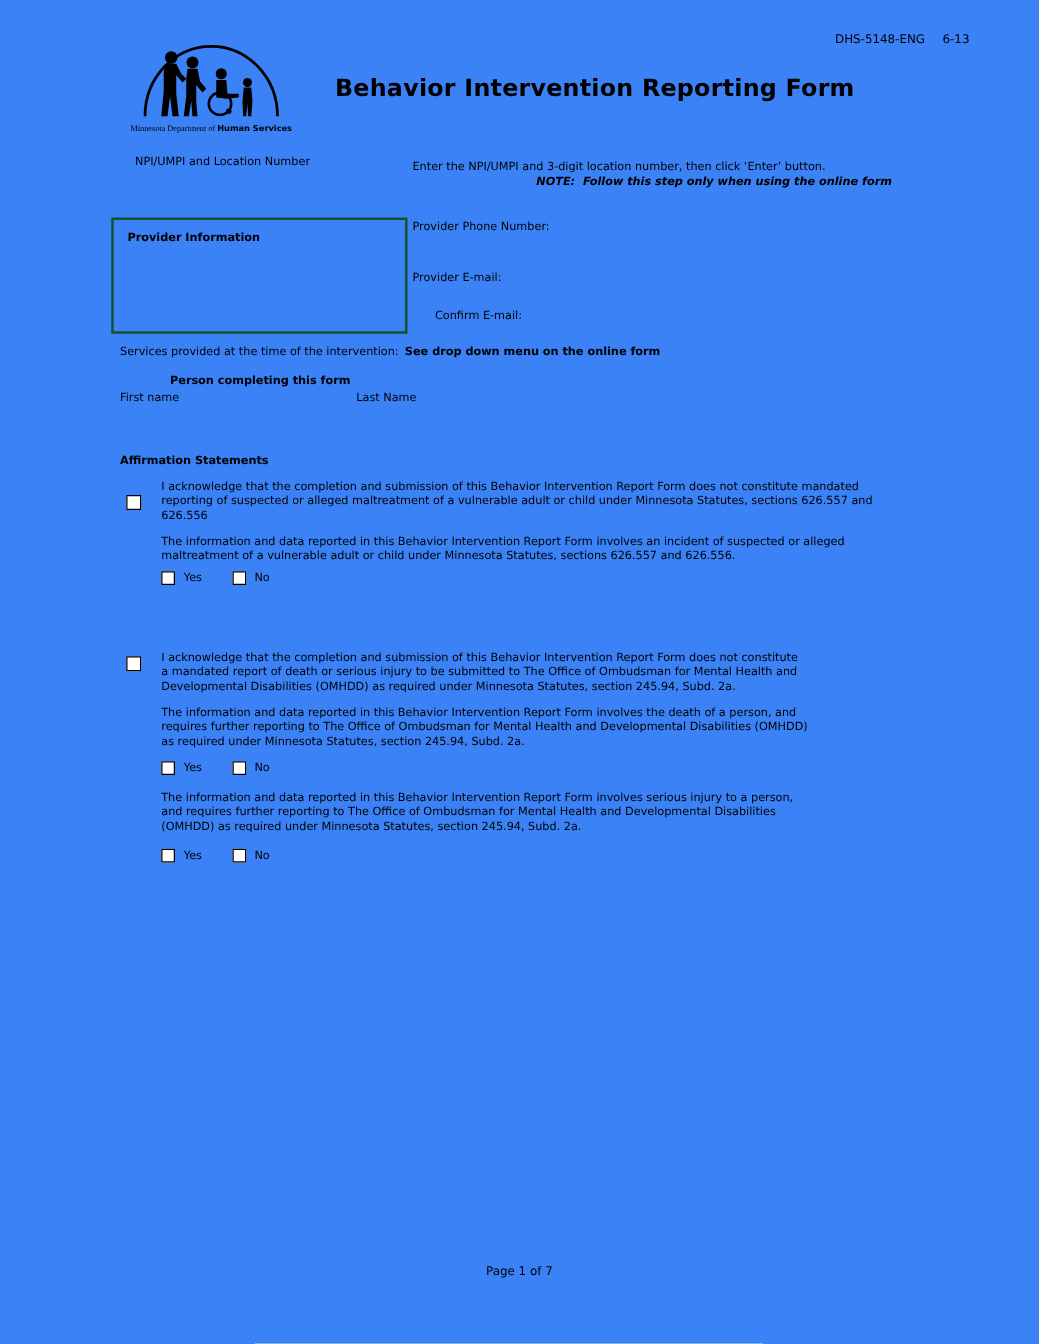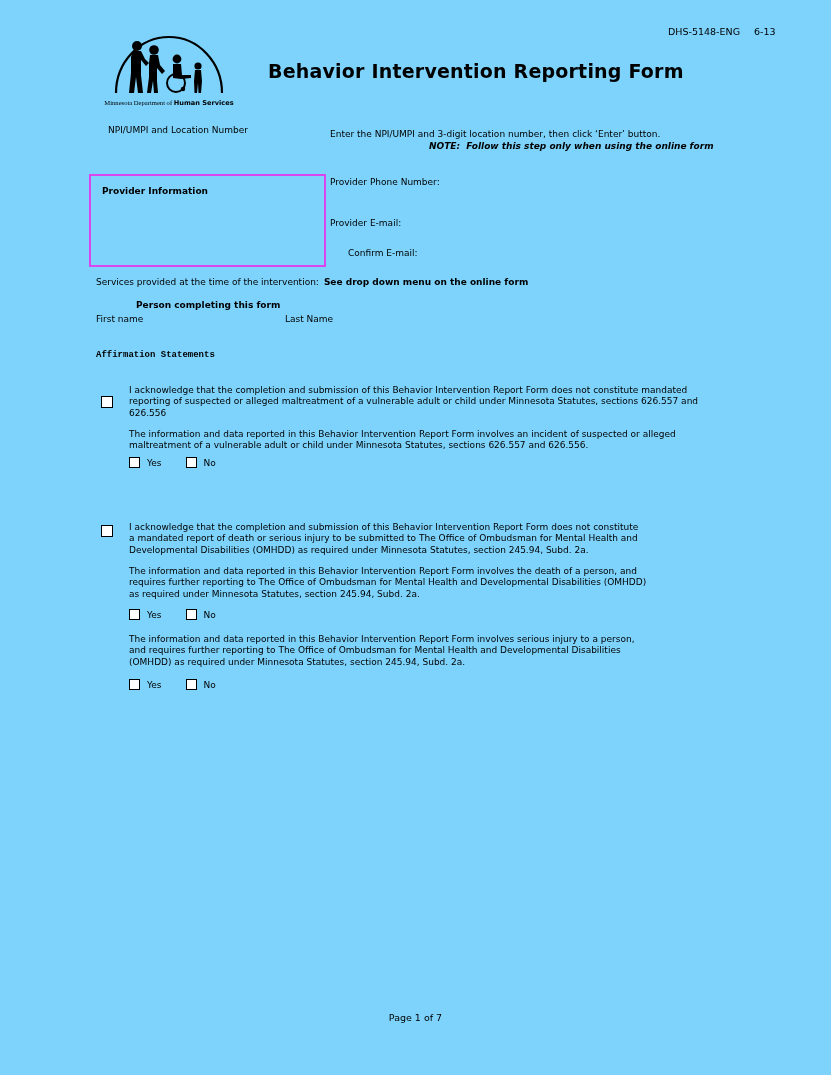--- a/index.html
+++ b/index.html
@@ -1,38 +1,38 @@
 <!DOCTYPE html>
 <html><head>
 <meta charset="utf-8">
 <style>
   html,body{margin:0;padding:0;background:#fff;}
   .page{
     position:relative;
     width:831px;height:1075px;
-    background:#7dd3fc;
+    background:#3b82f6;
     font-family:"DejaVu Sans","Liberation Sans",sans-serif;
     color:#000;
     overflow:hidden;
   }
   .abs{position:absolute;}
   .t9{font-size:9px;line-height:11.4px;}
   .bold{font-weight:bold;}
   .para{white-space:pre-line;width:680px;}
   .prewrap{white-space:pre;}
   
   .doc-header{left:668px;top:26px;display:flex;gap:14px;font-size:9.5px;}
   .form-title{left:268px;top:60px;font-size:19px;font-weight:bold;letter-spacing:0.2px;}
   
   .logo{left:96px;top:33px;width:146px;text-align:center;}
   .logo-caption{font-size:6.6px;line-height:8px;white-space:nowrap;}
   .logo-caption .serif{font-family:"Liberation Serif","DejaVu Serif",serif;}
   .logo-caption .hs{font-weight:bold;font-family:"DejaVu Sans",sans-serif;}
   
-  .provider-box{left:89px;top:174px;width:233px;height:89px;border:2px solid #d946ef;}
+  .provider-box{left:89px;top:174px;width:233px;height:89px;border:2px solid #14532d;}
   .provider-box-label{position:absolute;left:11px;top:10px;font-size:9px;font-weight:bold;}
   
   .cb{display:inline-block;width:9px;height:9px;border:1.5px solid #000;background:#fff;box-sizing:content-box;}
   .cb.big{width:10px;height:10px;}
   .yn{display:flex;align-items:center;gap:7px;font-size:9px;}
   .yn .cb{margin-top:-1px;}
   .yn .second{margin-left:17px;}
   .services-row{display:flex;gap:5px;font-size:9px;}
   .footer{left:0;top:1012px;width:100%;text-align:center;font-size:9.5px;}
 </style>
@@ -86,21 +86,21 @@
 
   <div class="abs services-row" style="left:96px;top:277px;">
     <span>Services provided at the time of the intervention:</span>
     <span class="bold">See drop down menu on the online form</span>
   </div>
 
   <div class="abs t9 bold" style="left:96px;top:300px;padding-left:40px;">Person completing this form</div>
   <div class="abs t9" style="left:96px;top:314px;">First name</div>
   <div class="abs t9" style="left:285px;top:314px;">Last Name</div>
 
-  <div class="abs t9 bold" style="left:96px;top:350px;font-family:Liberation Mono, monospace;">Affirmation Statements</div>
+  <div class="abs t9 bold" style="left:96px;top:364px;">Affirmation Statements</div>
 
   <span class="abs cb big" style="left:101px;top:396px;"></span>
   <div class="abs t9 para" style="left:129px;top:385px;">I acknowledge that the completion and submission of this Behavior Intervention Report Form does not constitute mandated
 reporting of suspected or alleged maltreatment of a vulnerable adult or child under Minnesota Statutes, sections 626.557 and
 626.556</div>
   <div class="abs t9 para" style="left:129px;top:429px;">The information and data reported in this Behavior Intervention Report Form involves an incident of suspected or alleged
 maltreatment of a vulnerable adult or child under Minnesota Statutes, sections 626.557 and 626.556.</div>
   <div class="abs yn" style="left:129px;top:458px;">
     <span class="cb"></span>
     <span>Yes</span>

